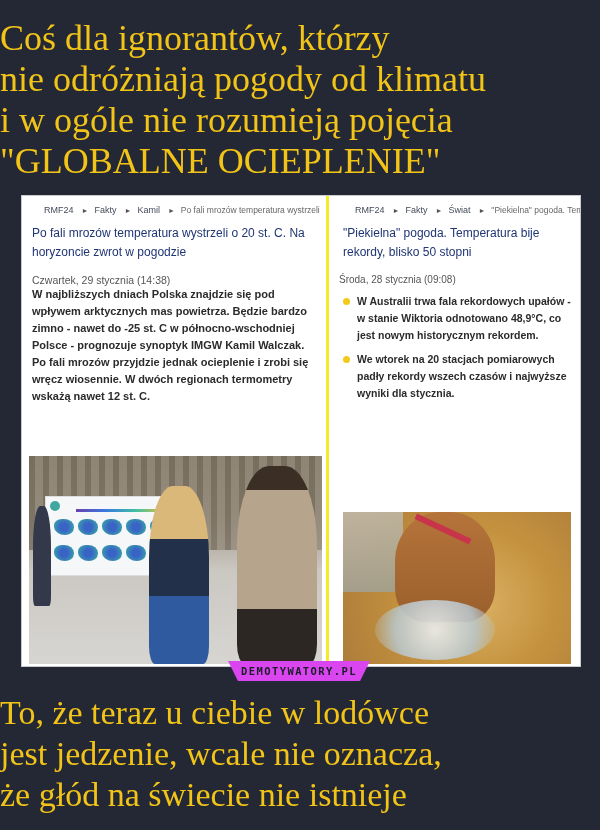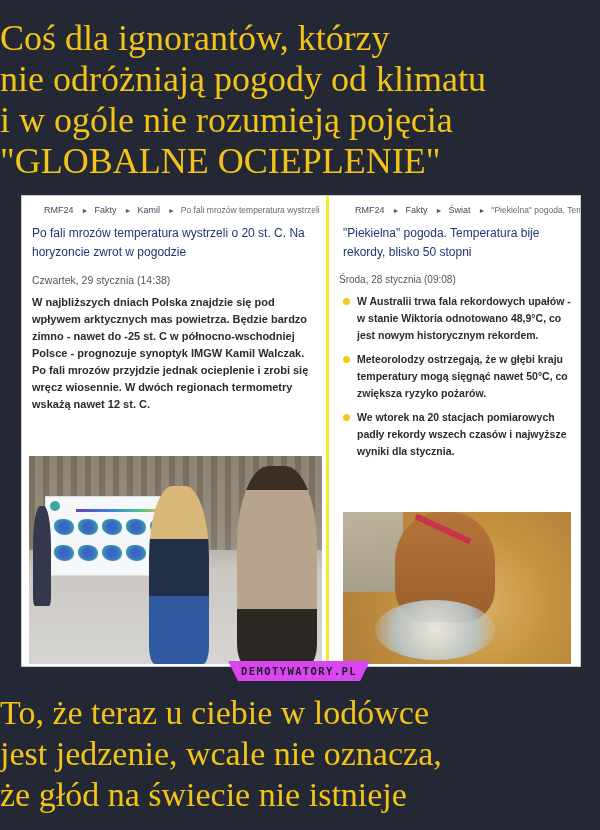--- a/index.html
+++ b/index.html
@@ -34,21 +34,21 @@
   }
   .crumbs .sep { font-size: 7px; margin: 0 6px 0 8px; color: #555; }
   .crumbs .last { color: #666; font-size: 8.5px; }
   .title {
     color: #1f3574; font-size: 12px; line-height: 19px; margin: 8px 8px 0 10px;
     font-weight: normal;
   }
   .date { color: #555; font-size: 10.5px; margin: 12px 0 0 10px; }
   .lead {
     color: #2b2b2b; font-size: 11px; line-height: 17px; font-weight: bold;
-    margin: 8px 10px 0 10px;
+    margin: 0 10px 0 10px;
   }
   .bullets { list-style: none; margin: 8px 4px 0 8px; padding: 0; }
   .bullets li {
     position: relative; padding-left: 14px; margin-bottom: 7px;
     color: #2b2b2b; font-size: 10.5px; line-height: 17px; font-weight: bold;
   }
   .bullets li .dot {
     position: absolute; left: 0; top: 5px; width: 7px; height: 7px;
     border-radius: 50%; background: #f4c91c;
   }
@@ -131,21 +131,20 @@
       <span>Fakty</span>
       <span class="sep">►</span>
       <span>Świat</span>
       <span class="sep">►</span>
       <span class="last">"Piekielna" pogoda. Temp</span>
     </div>
     <div class="title" style="margin-left:8px;">"Piekielna" pogoda. Temperatura bije rekordy, blisko 50 stopni</div>
     <div class="date" style="margin-left:4px;font-size:10px;">Środa, 28 stycznia (09:08)</div>
     <ul class="bullets">
       <li><span class="dot"></span><span>W Australii trwa fala rekordowych upałów - w stanie Wiktoria odnotowano 48,9°C, co jest nowym historycznym rekordem.</span></li>
-      <li><span class="dot"></span><span>Meteorolodzy ostrzegają, że w głębi kraju temperatury mogą sięgnąć nawet 50°C, co zwiększa ryzyko pożarów.</span></li>
       <li><span class="dot"></span><span>We wtorek na 20 stacjach pomiarowych padły rekordy wszech czasów i najwyższe wyniki dla stycznia.</span></li>
     </ul>
 
     <div class="photo-right">
       <div style="position:absolute;left:0;top:0;width:60px;height:80px;background:linear-gradient(160deg,#cfd9e0,#8fa7b8);opacity:.6;"></div>
       <div style="position:absolute;left:52px;top:0;width:100px;height:110px;border-radius:45% 45% 30% 30%;background:linear-gradient(180deg,#b5743a,#9a5f2c);"></div>
       <div style="position:absolute;left:70px;top:14px;width:60px;height:6px;background:#c8344a;transform:rotate(25deg);"></div>
       <div style="position:absolute;left:32px;top:88px;width:120px;height:60px;border-radius:50%;background:radial-gradient(circle,#eef3f6 0%,#b8c8d0 60%,rgba(180,200,210,0) 100%);opacity:.85;"></div>
     </div>
   </div>

